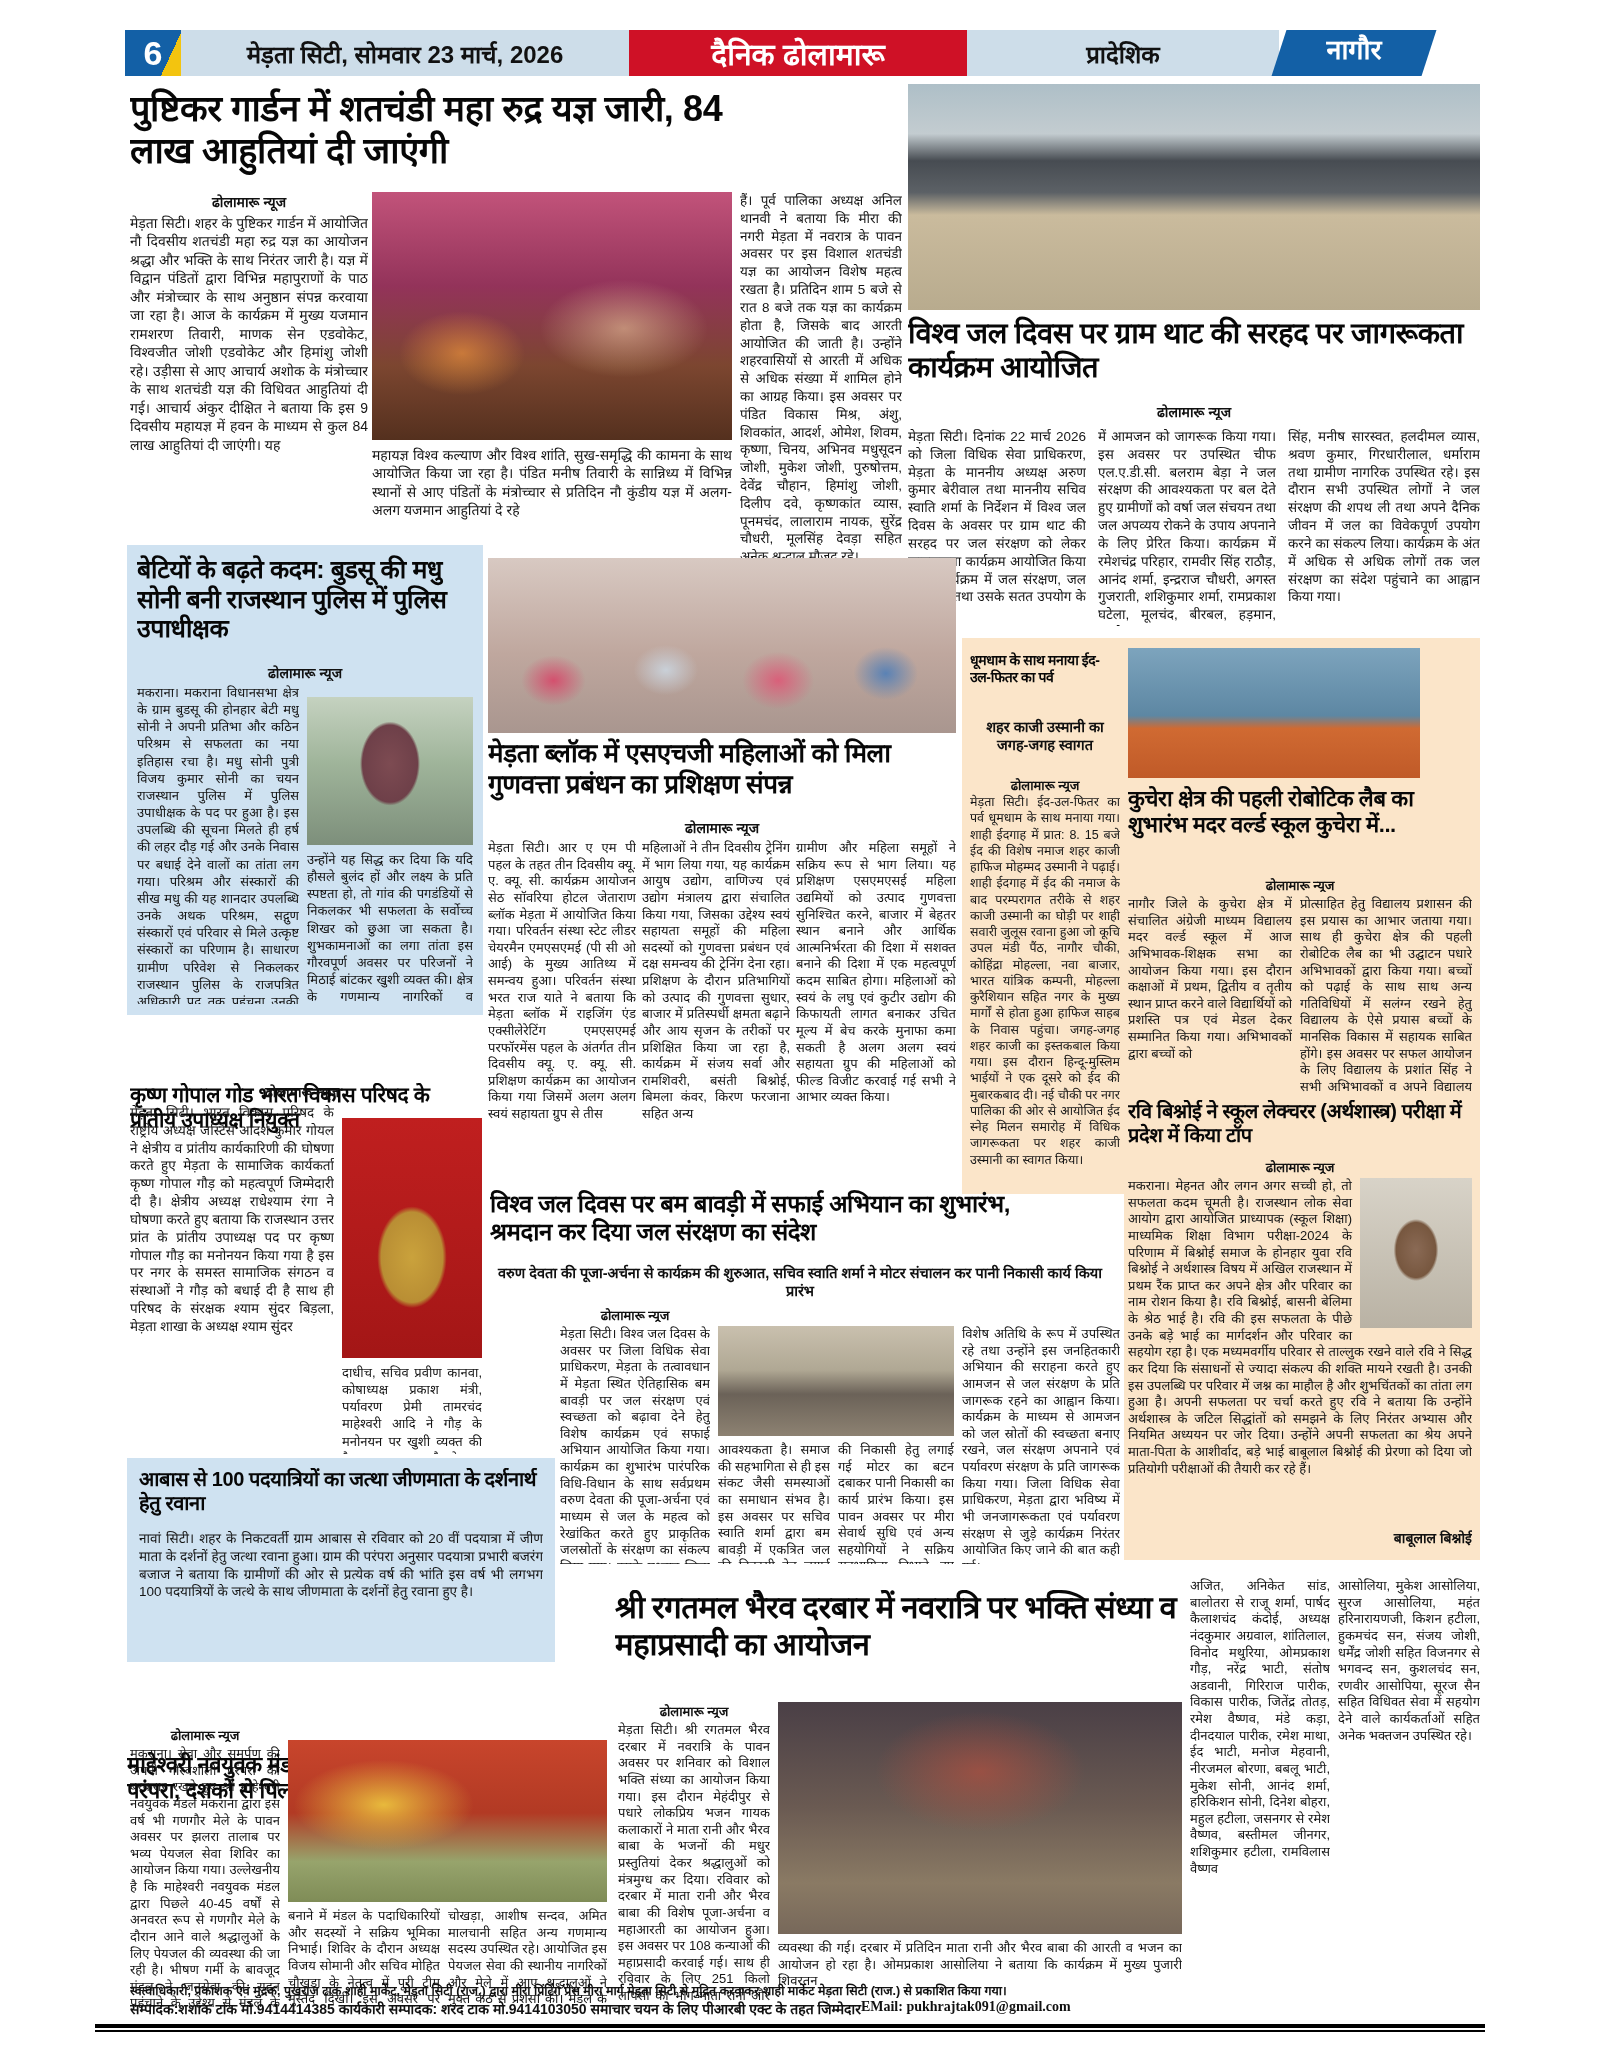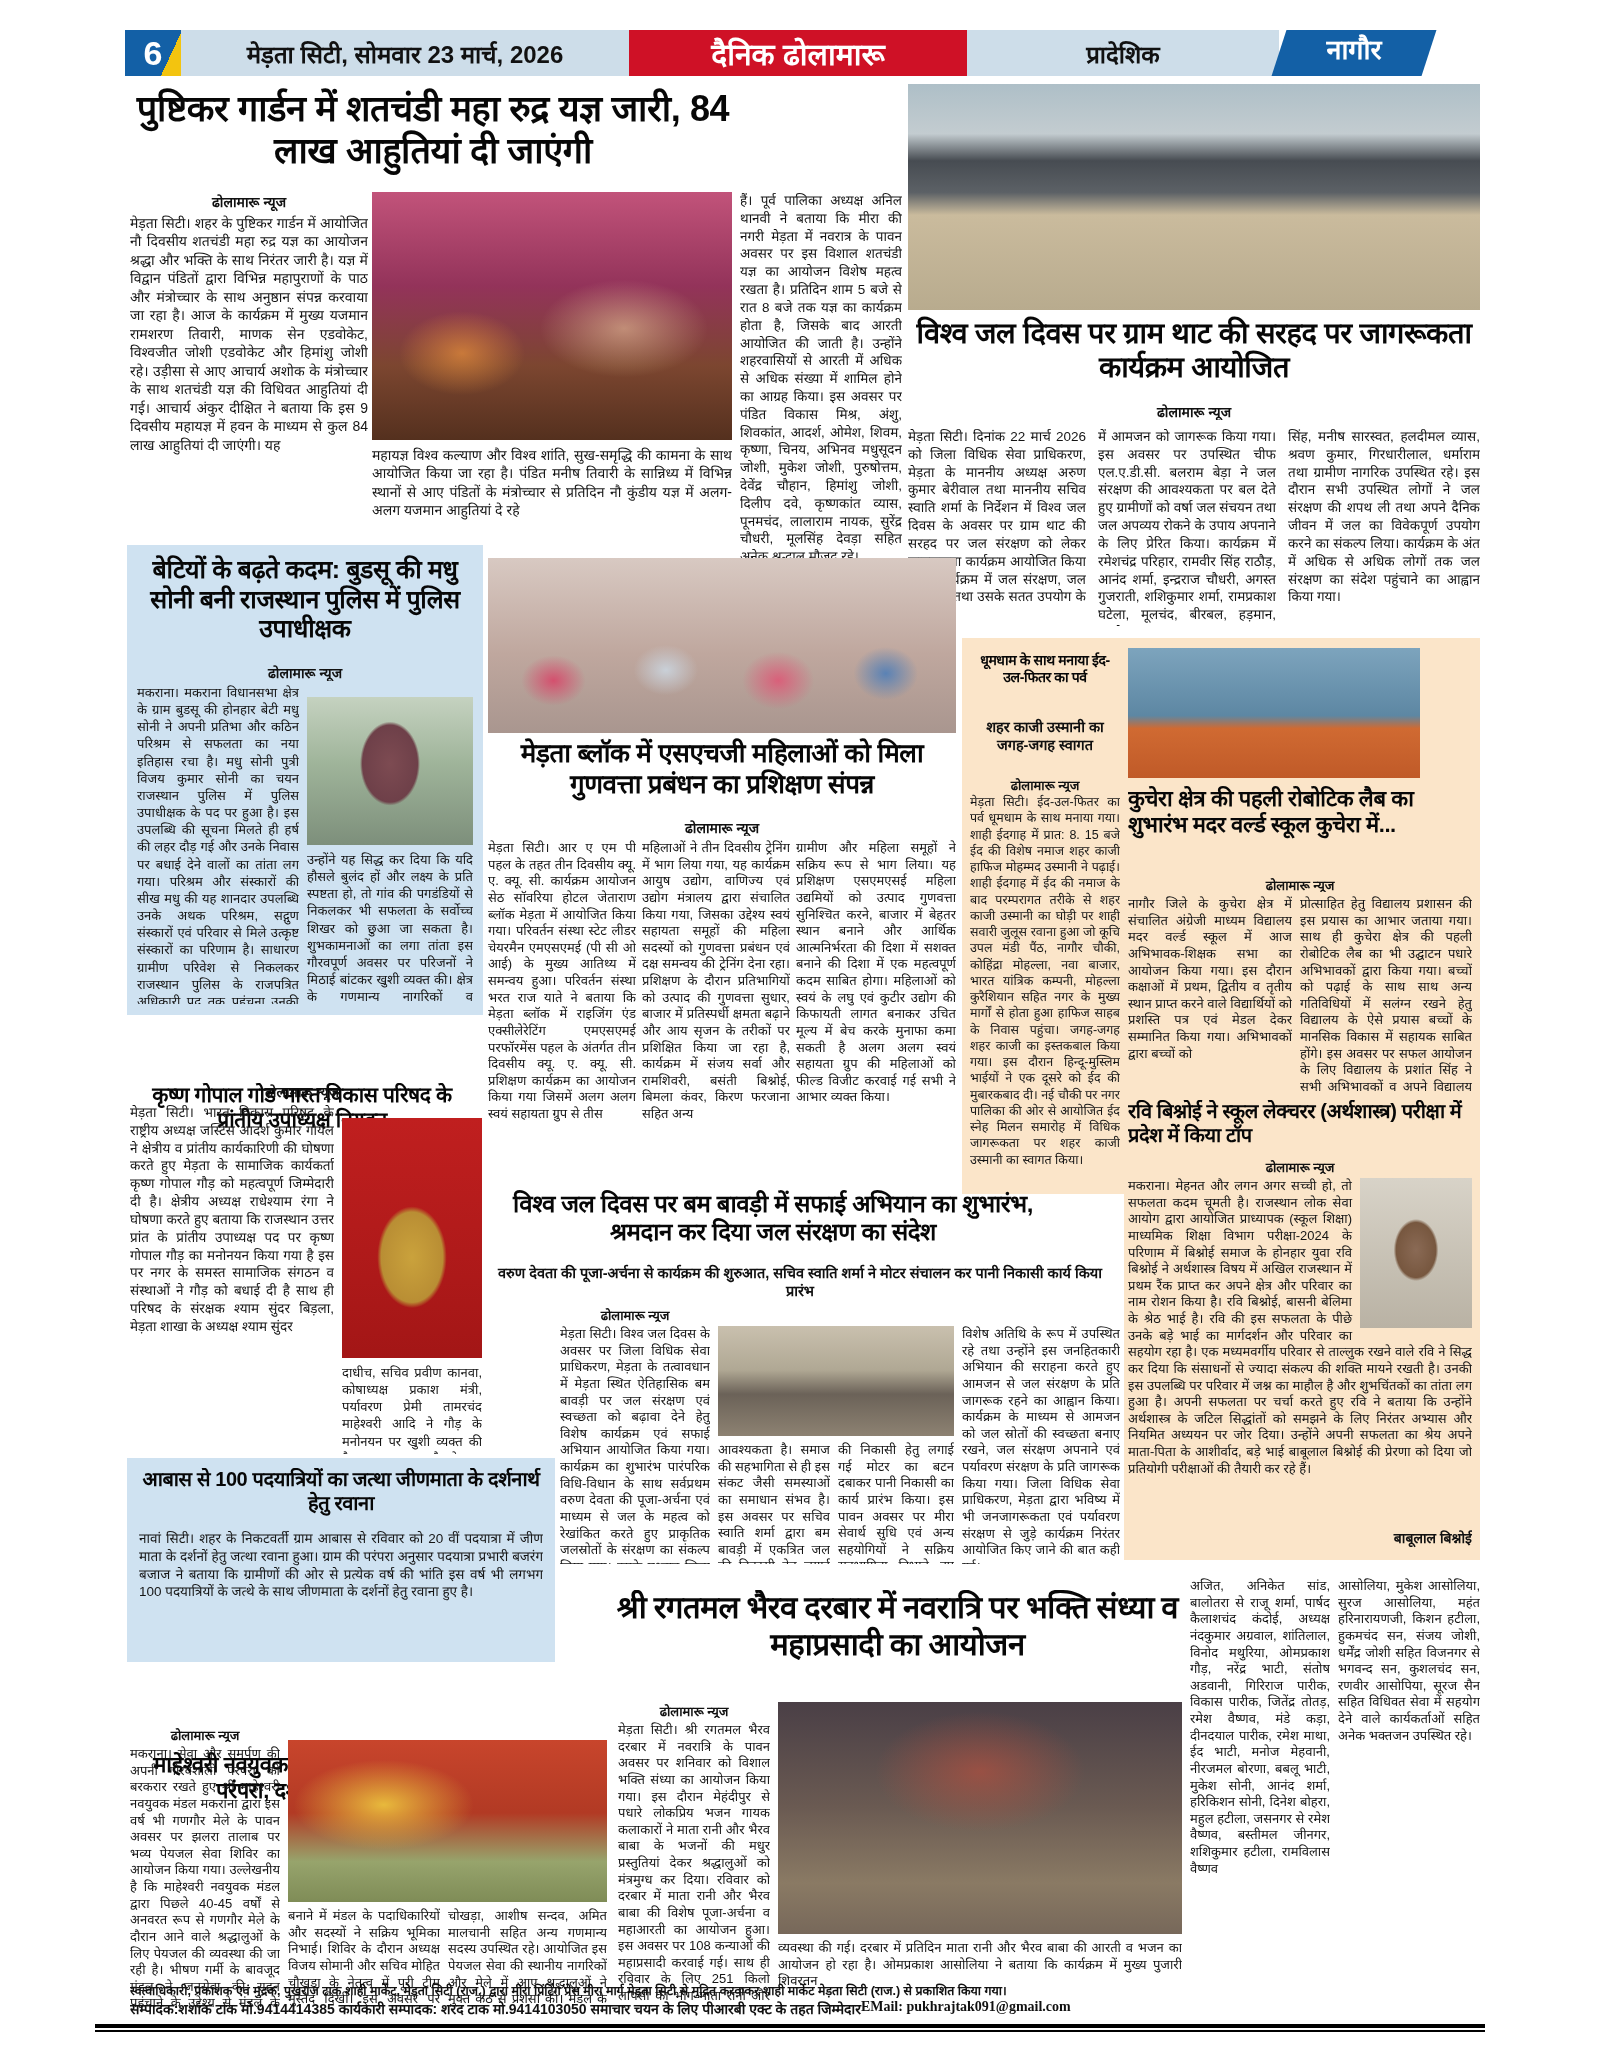--- a/index.html
+++ b/index.html
@@ -2,21 +2,21 @@
 <html lang="hi"><head>
 <meta charset="utf-8">
 <style>
   *{margin:0;padding:0;box-sizing:border-box}
   html,body{background:#fff}
   body{font-family:"Liberation Sans","DejaVu Sans",sans-serif;color:#111}
   #page{position:relative;width:1600px;height:2071px;background:#fff;overflow:hidden;margin:0 auto}
   .abs{position:absolute;overflow:hidden}
   .t{font-size:14px;line-height:1.32;text-align:justify;color:#151515}
   .t13{font-size:13px;line-height:1.28;text-align:justify;color:#151515}
-  .h{font-weight:bold;color:#070707;line-height:1.18;letter-spacing:-.4px;text-align:center}
+  .h{font-weight:bold;color:#070707;line-height:1.18;letter-spacing:-.4px;text-align:left}
   .by{font-weight:bold;text-align:center;font-size:14px;color:#111}
   .sub{font-weight:bold;text-align:center;color:#101010;line-height:1.25}
   .bluebox{background:#cfe2f1}
   .peach{background:#fbe5c9}
   .hdr-strip{background:#cddde9;display:flex;align-items:center;justify-content:center;font-weight:bold}
   .photo{background:#888}
   
   .ph-yagya{background:radial-gradient(90px 60px at 25% 65%,rgba(240,150,60,.65),rgba(240,150,60,0) 70%),radial-gradient(120px 70px at 70% 55%,rgba(250,220,170,.5),rgba(250,220,170,0) 70%),linear-gradient(180deg,#c2537a 0%,#93335a 38%,#7c4630 70%,#54301e 100%)}
   .ph-crowd{background:linear-gradient(180deg,#aebfc7 0%,#c3ccd0 22%,#474c52 34%,#5c6166 48%,#cabb9d 58%,#b8ab8e 100%)}
   .ph-madhu{background:radial-gradient(50px 70px at 50% 45%,#7d4b52 0%,#6e4049 55%,rgba(110,64,73,0) 60%),linear-gradient(180deg,#c5d2c0 0%,#9fb49a 45%,#7d8f7b 100%)}

